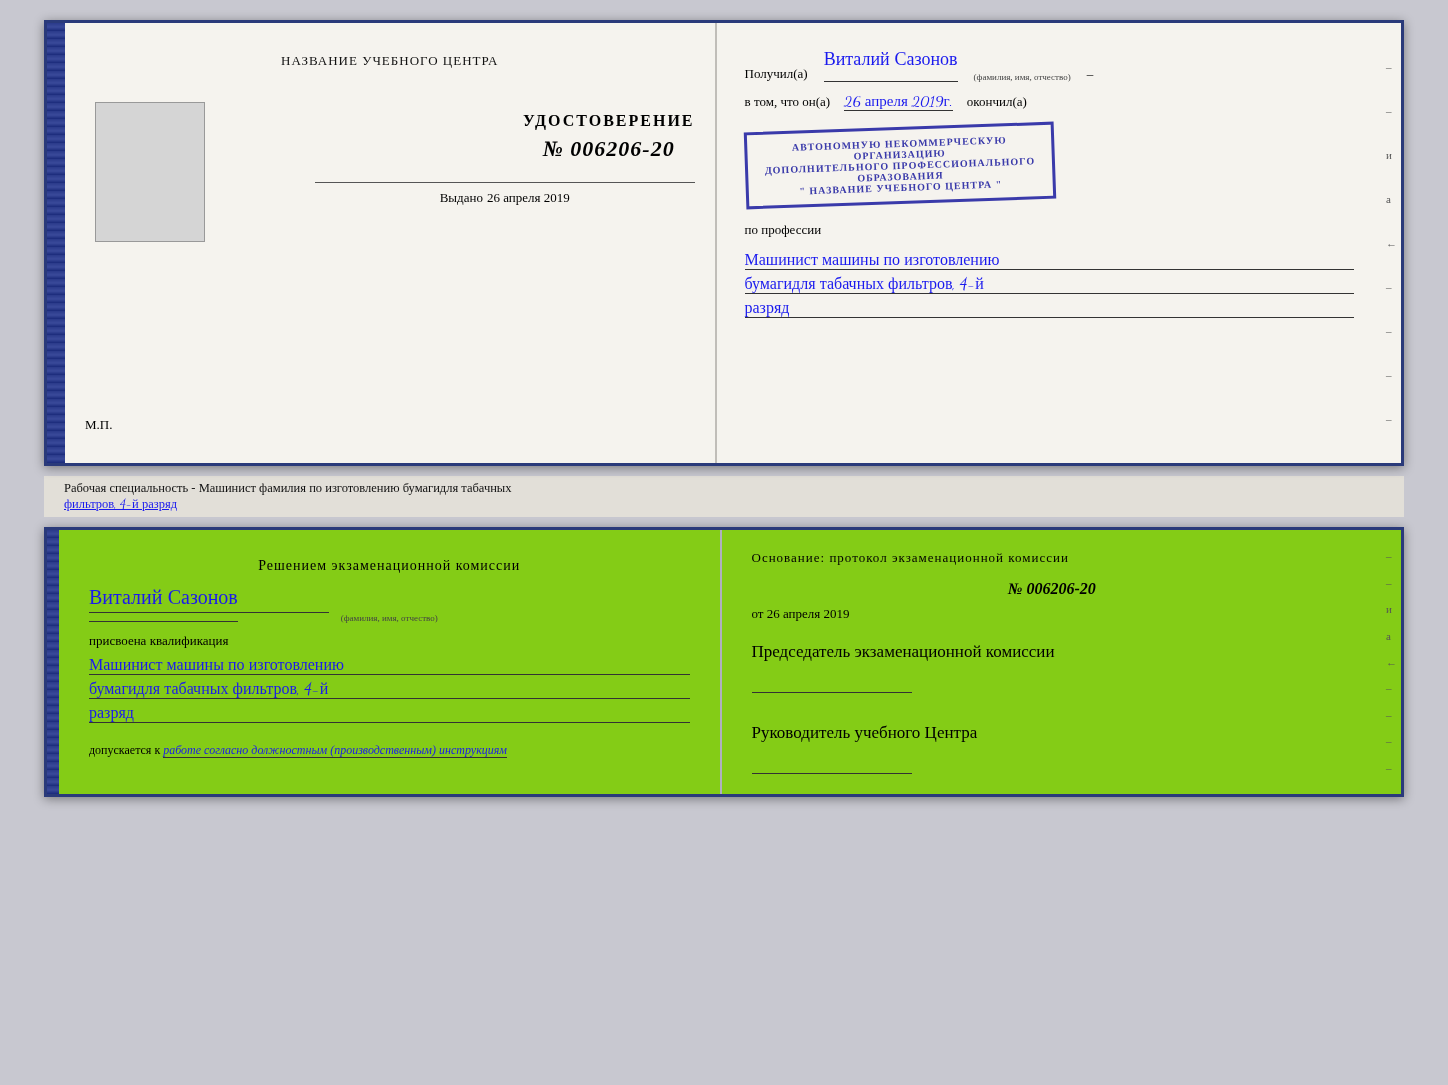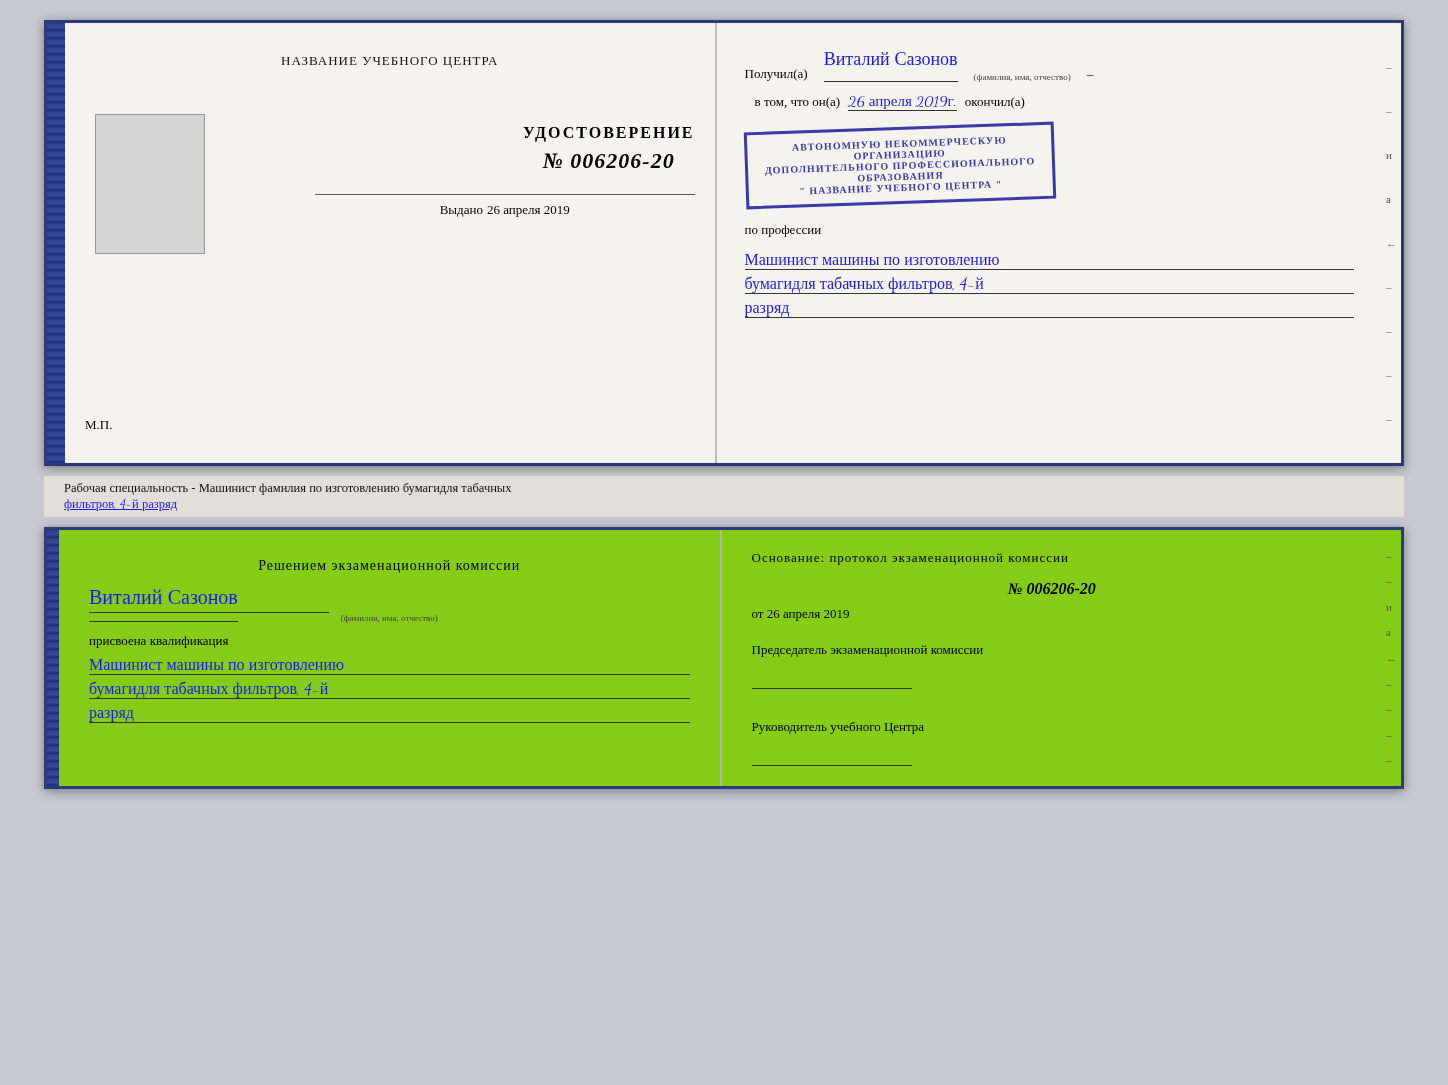--- a/index.html
+++ b/index.html
@@ -34,21 +34,21 @@
       );
       flex-shrink: 0;
     }
 
     .center-text {
       text-align: center;
       font-size: 13px;
       letter-spacing: 1px;
       color: #111;
       font-weight: normal;
-      margin-bottom: 15px;
+      margin-bottom: 3px;
     }
 
     .photo-box {
       width: 110px;
       height: 140px;
       border: 1px solid #999;
       background: #d5d5d5;
       margin: 20px 0;
       align-self: flex-start;
       margin-left: 10px;
@@ -191,21 +191,21 @@
       margin-bottom: 8px;
       font-style: italic;
     }
 
     .date-line {
       font-size: 13px;
       margin-bottom: 20px;
     }
 
     .role-title {
-      font-size: 13px;
+      font-size: 17px;
       margin-top: 20px;
       margin-bottom: 30px;
     }
 
     .signature-line {
       border-bottom: 1px solid #333;
       width: 160px;
       height: 1px;
       margin-top: 5px;
     }
@@ -273,21 +273,21 @@
 
   <div class="page-inner-right">
 
     <div class="recipient-line">
       <span style="font-size:13px;">Получил(а)</span>
       <span class="handwritten">Виталий Сазонов</span>
       <span style="font-size:9px; color:#444;">(фамилия, имя, отчество)</span>
       <span style="font-size:13px;">–</span>
     </div>
 
-    <div style="display:flex; align-items:center; gap:8px; margin:10px 0 8px 10px; flex-wrap:wrap;">
+    <div style="display:flex; align-items:center; gap:14px; margin:10px 0 8px 0; flex-wrap:wrap;">
       <span style="font-size:13px;">в том, что он(а)</span>
       <span class="handwritten-blue">26 апреля 2019г.</span>
       <span style="font-size:13px;">окончил(а)</span>
     </div>
 
     <div style="margin: 6px 0;">
       <div class="stamp-box">
         <div>АВТОНОМНУЮ НЕКОММЕРЧЕСКУЮ ОРГАНИЗАЦИЮ</div>
         <div>ДОПОЛНИТЕЛЬНОГО ПРОФЕССИОНАЛЬНОГО ОБРАЗОВАНИЯ</div>
         <div>" НАЗВАНИЕ УЧЕБНОГО ЦЕНТРА "</div>
@@ -333,20 +333,24 @@
       <div style="border-top:1px solid #333; width:240px; margin-top:2px;"></div>
       <div class="sub-caption">(фамилия, имя, отчество)</div>
     </div>
 
     <div class="assigned-text">присвоена квалификация</div>
 
     <span class="handwritten-large">Машинист машины по изготовлению</span>
     <span class="handwritten-large">бумагидля табачных фильтров, 4-й</span>
     <span class="handwritten-large">разряд</span>
 
+    <div class="allows-text">
+      <span>допускается к</span>
+      <span style="border-bottom:1px solid #333; font-style:italic; font-family:'Segoe Script',cursive; color:#1a1aee; font-size:12px;">работе согласно должностным (производственным) инструкциям</span>
+    </div>
   </div>
 
   <div class="bottom-right">
     <div class="right-section-title">Основание: протокол экзаменационной комиссии</div>
     <div class="number-line">№ 006206-20</div>
     <div class="date-line">
       <span>от</span>
       <span>26 апреля 2019</span>
     </div>
 

